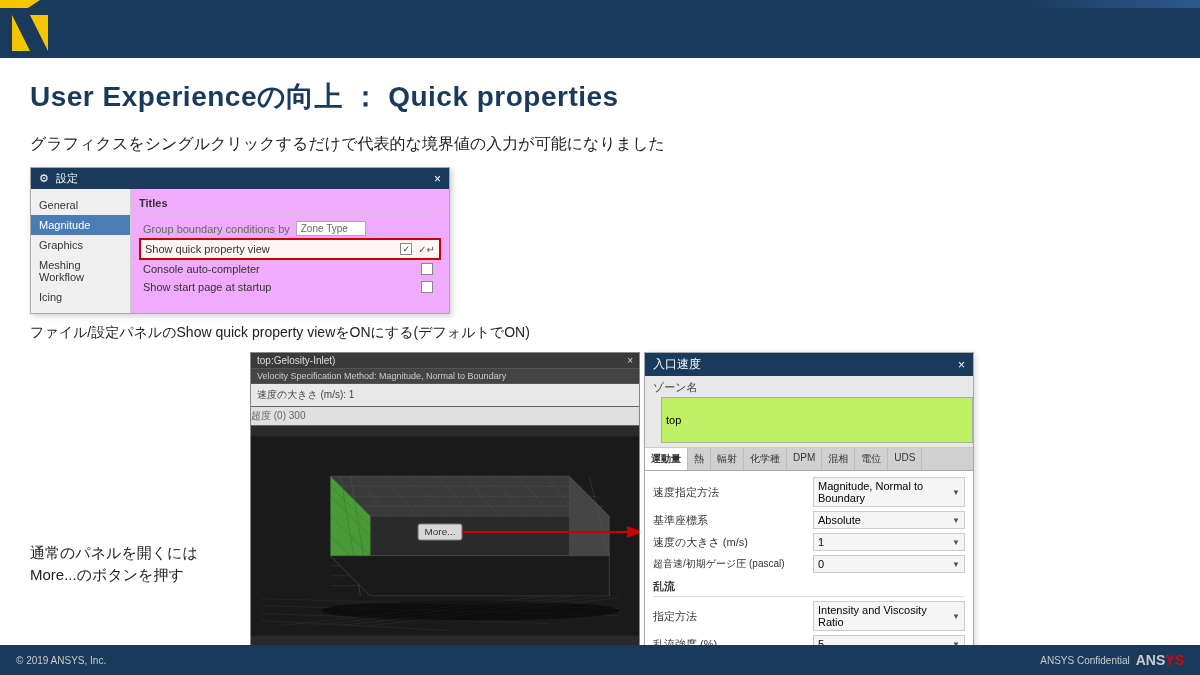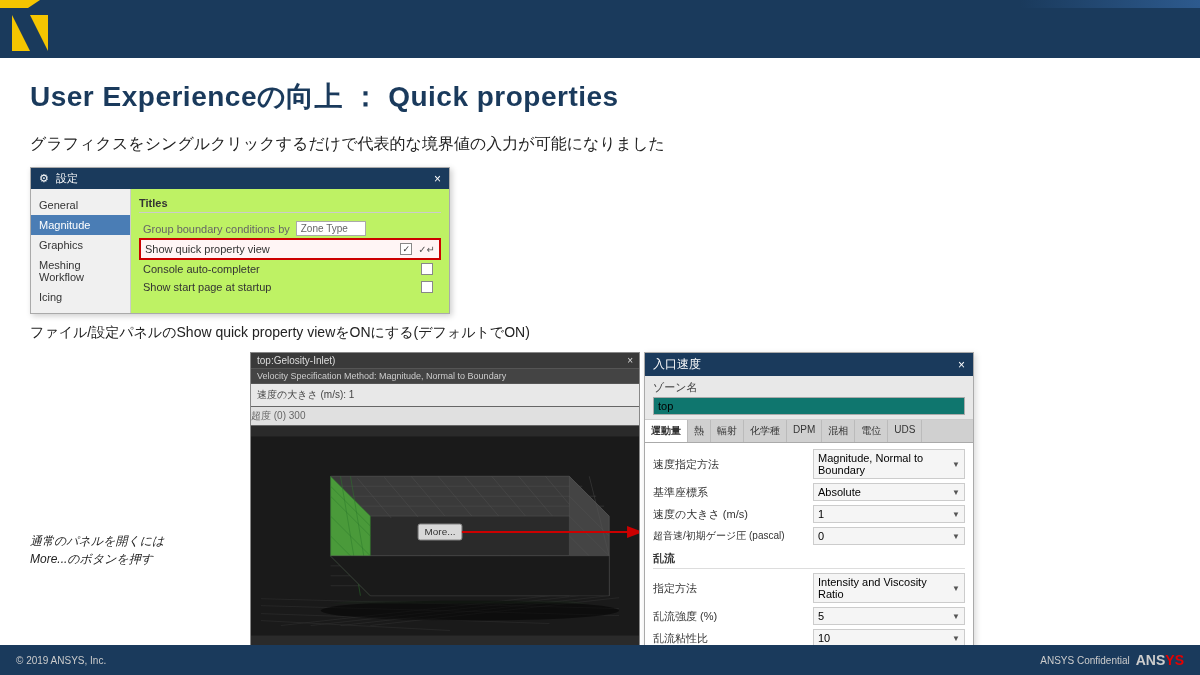--- a/index.html
+++ b/index.html
@@ -109,21 +109,21 @@
       justify-content: space-between;
       align-items: center;
     }
     .settings-close-btn {
       cursor: pointer;
       color: white;
       font-size: 12px;
     }
     .settings-body {
       display: flex;
-      background: #bef264;
+      background: #f0abfc;
     }
     .settings-sidebar {
       width: 100px;
       background: #f0f0f0;
       padding: 6px 0;
       border-right: 1px solid #ccc;
     }
     .settings-sidebar-item {
       padding: 4px 8px;
       font-size: 11px;
@@ -209,24 +209,23 @@
 
     
     .annotation-area {
       width: 220px;
       display: flex;
       flex-direction: column;
       justify-content: center;
       padding-top: 50px;
     }
     .annotation-text {
-      font-size: 12px;
+      font-size: 15px;
       color: #222;
       line-height: 1.5;
-      font-style: italic;
     }
 
     
     .view-3d-container {
       width: 390px;
       background: #2a2a2a;
       position: relative;
       border: 1px solid #888;
       overflow: hidden;
     }
@@ -287,25 +286,26 @@
       background: #e8e8e8;
       border-bottom: 1px solid #ccc;
     }
     .inlet-section label {
       font-size: 11px;
       color: #444;
       display: block;
       margin-bottom: 2px;
     }
     .inlet-input {
-      background: #0f766e;
+      background: #bef264;
       border: 1px solid #aaa;
-      padding: 2px 4px;
+      padding: 16px 4px;
       font-size: 11px;
       width: 100%;
+      margin-left: 8px;
     }
     .inlet-tabs {
       display: flex;
       background: #d0d0d0;
       border-bottom: 1px solid #aaa;
     }
     .inlet-tab {
       padding: 4px 6px;
       font-size: 10px;
       color: #333;

